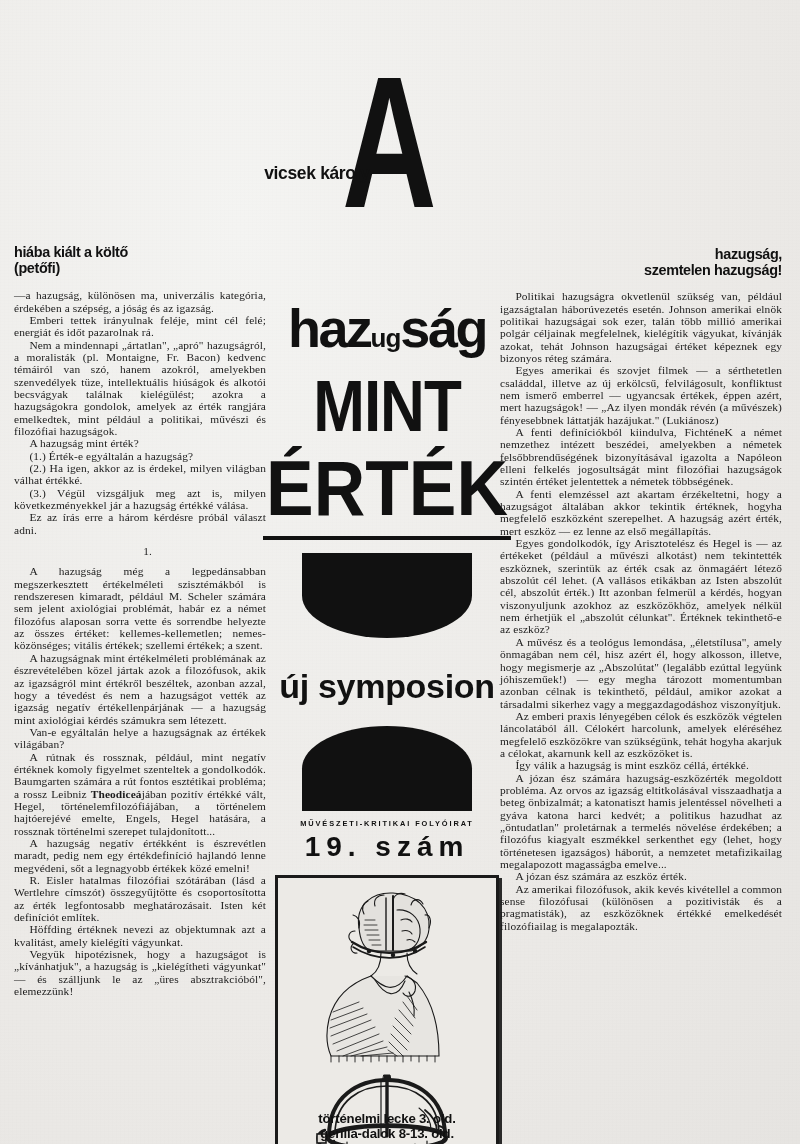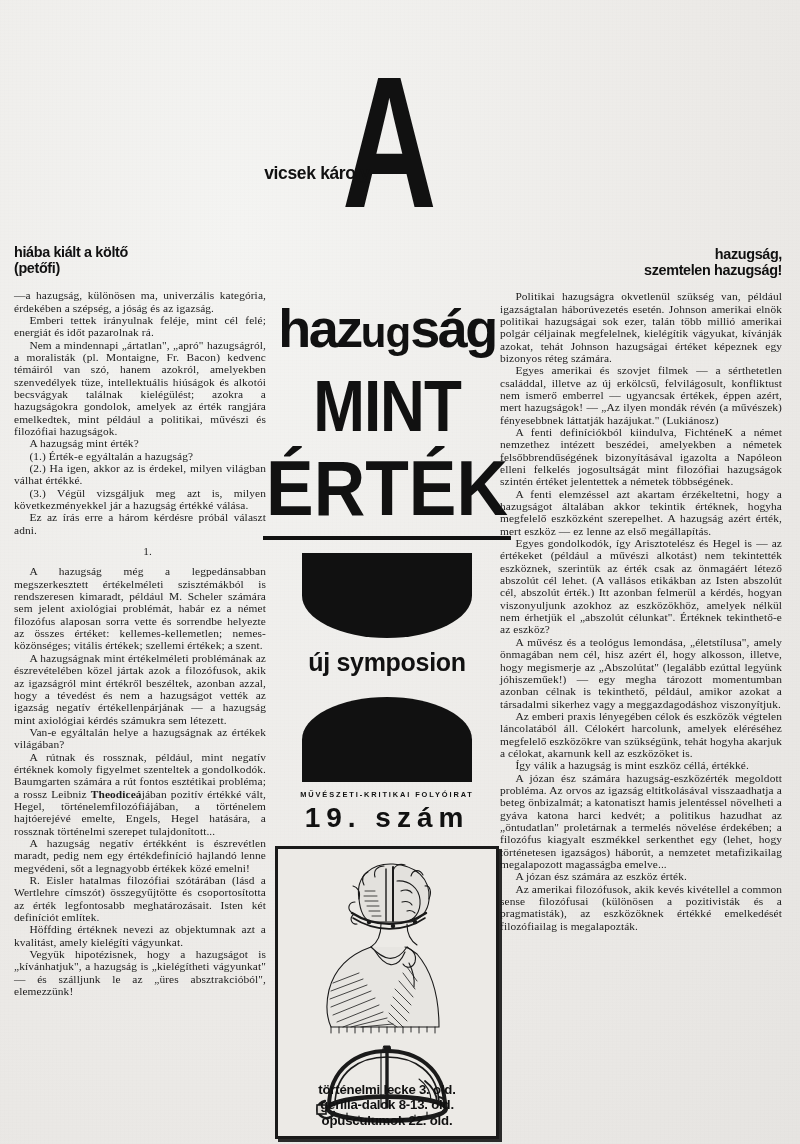--- a/index.html
+++ b/index.html
@@ -93,21 +93,21 @@
   .line-haz{
     font-family:"Liberation Sans", sans-serif;
     font-weight:bold;
     color:#111;
     letter-spacing:-2.5px;
     line-height:52px;
     margin-top:-6px;
     white-space:nowrap;
   }
   .line-haz .big{font-size:54px;}
-  .line-haz .sml{font-size:42px;letter-spacing:-1px;vertical-align:baseline;}
+  .line-haz .sml{font-size:26px;letter-spacing:-1px;vertical-align:baseline;}
   .line-mint{
     font-family:"Liberation Sans", sans-serif;
     font-weight:bold;font-size:62px;line-height:62px;
     letter-spacing:-1px;color:#111;
     transform:scaleY(1.18);transform-origin:center top;
     margin-top:2px;
   }
   .line-ertek{
     font-family:"Liberation Sans", sans-serif;
     font-weight:bold;font-size:70px;line-height:72px;
@@ -126,22 +126,22 @@
   }
   .half-dome.up{
     margin-top:20px;
     border-radius:0;
     width:170px;height:85px;
     border-top-left-radius:170px 85px;
     border-top-right-radius:170px 85px;
   }
   .symposion{
     font-family:"Liberation Sans", sans-serif;
-    font-weight:bold;font-size:25px;letter-spacing:-.3px;
-    color:#111;margin-top:10px;
+    font-weight:bold;font-size:34px;letter-spacing:-.3px;
+    color:#111;margin-top:29px;
   }
   .folyoirat{
     font-family:"Liberation Sans", sans-serif;
     font-weight:bold;font-size:7.4px;letter-spacing:1.9px;
     color:#111;margin-top:8px;
   }
   .szam{
     font-family:"Liberation Sans", sans-serif;
     font-weight:bold;font-size:28px;letter-spacing:6px;
     color:#111;margin-top:3px;

